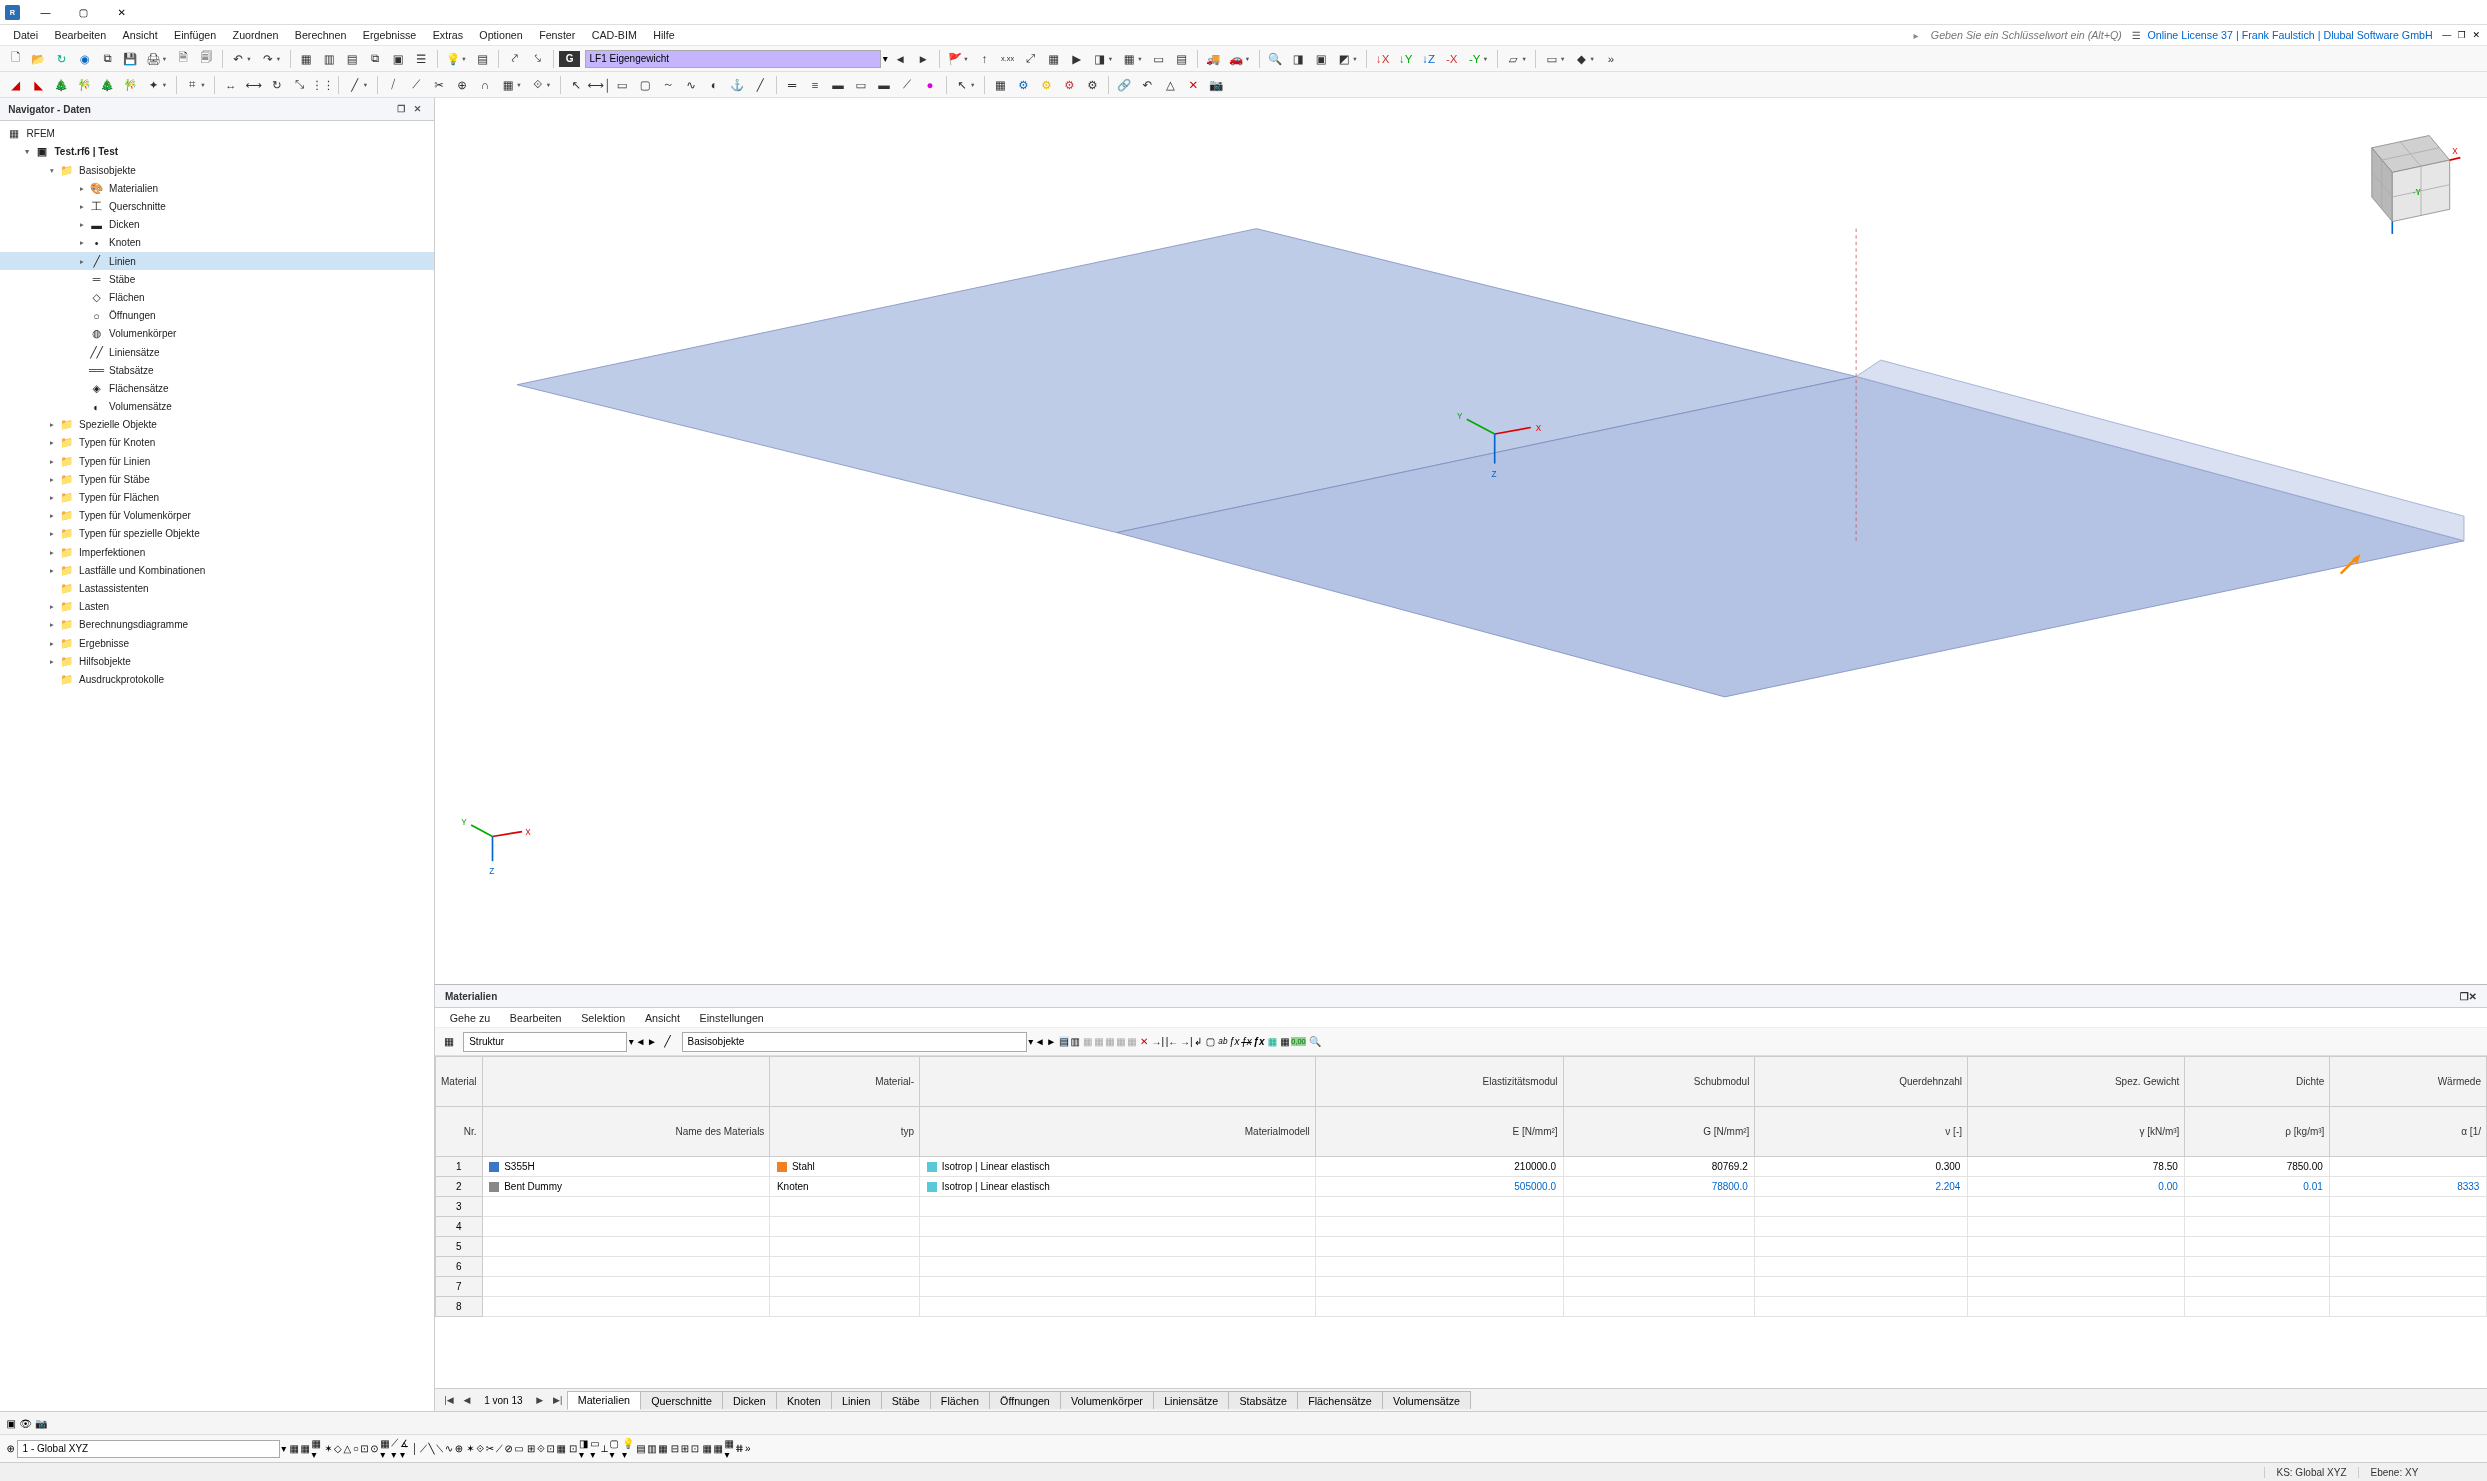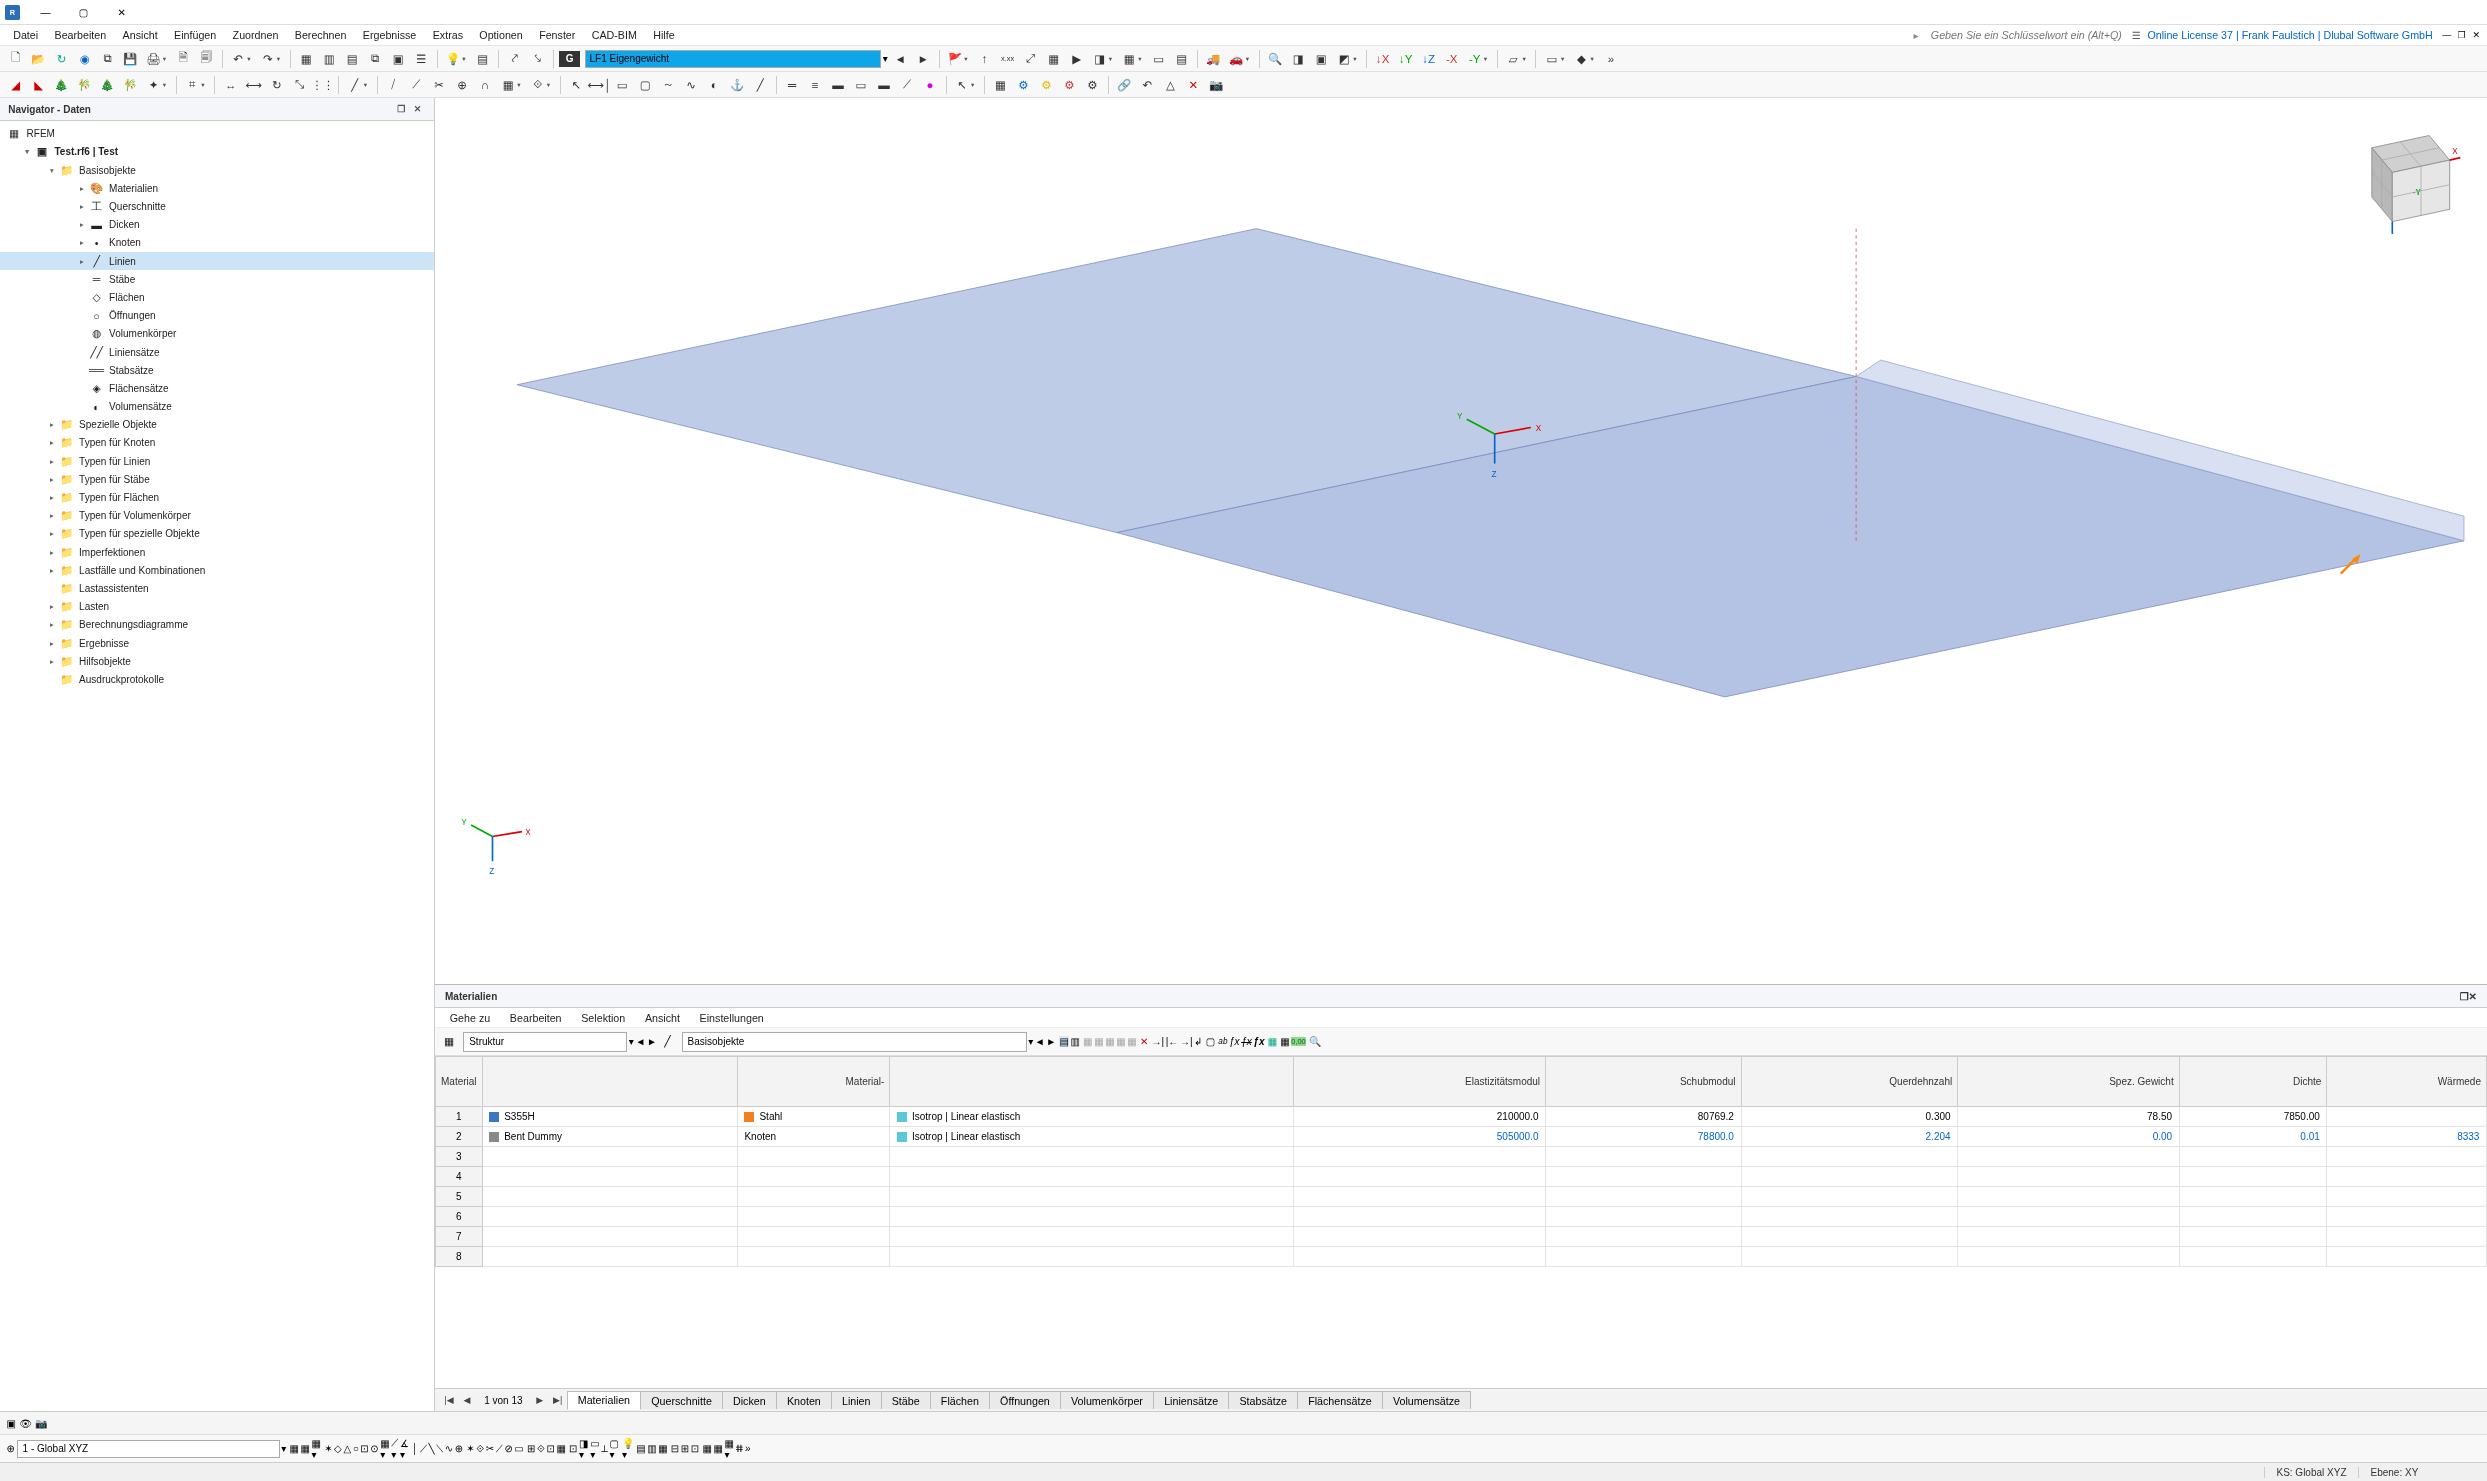--- a/index.html
+++ b/index.html
@@ -22,21 +22,21 @@
 .menubar .status-right { color: #0066cc; font-size: 10.7px; cursor: pointer; }
 .menubar .mini-win { display: flex; margin-left: 8.2px; gap: 3.3px; }
 .menubar .mini-win span { width: 11.5px; height: 11.5px; cursor: pointer; display: flex; align-items: center; justify-content: center; font-size: 9px; }
 
 
 .toolbar { height: 26px; background: #f8f8f8; border-bottom: 0.8px solid #e0e0e0; display: flex; align-items: center; padding: 0 5px; gap: 1.6px; }
 .toolbar .tb-btn { width: 21.4px; height: 21.4px; display: flex; align-items: center; justify-content: center; cursor: pointer; border-radius: 1.6px; font-size: 11.5px; color: #333; }
 .toolbar .tb-sep { width: 0.8px; height: 18px; background: #ccc; margin: 0 3.3px; }
 .toolbar .tb-dd { display: flex; align-items: center; }
 .toolbar .tb-dd .drop { font-size: 6.6px; color: #555; margin-left: -1.6px; width: 8.2px; cursor: pointer; }
-.toolbar .tb-wide { min-width: 164px; height: 18px; background: #0ea5e9; border: 0.8px solid #aaa; padding: 0 3.3px; display: flex; align-items: center; font-size: 10px; }
+.toolbar .tb-wide { min-width: 164px; height: 18px; background: #c4b5fd; border: 0.8px solid #aaa; padding: 0 3.3px; display: flex; align-items: center; font-size: 10px; }
 .toolbar .tb-g { background: #333; color: #fff; width: 21.4px; height: 16.4px; display: flex; align-items: center; justify-content: center; font-weight: bold; margin-right: 3.3px; }
 
 
 .main { flex: 1; display: flex; overflow: hidden; }
 
 
 .navigator { width: 435px; background: #fff; border-right: 0.8px solid #ccc; display: flex; flex-direction: column; }
 .nav-head { height: 23px; background: #f4f6f9; border-bottom: 0.8px solid #ccc; display: flex; align-items: center; padding: 0 8.2px; font-size: 10.7px; font-weight: 600; color: #333; }
 .nav-head .spacer { flex: 1; }
 .nav-head .nh-btn { width: 16.4px; height: 16.4px; cursor: pointer; display: flex; align-items: center; justify-content: center; font-size: 9px; color: #555; }
@@ -606,20 +606,32 @@
                 <th rowspan="1">Material</th>
                 <th rowspan="1"></th>
                 <th rowspan="1">Material-</th>
                 <th rowspan="1"></th>
                 <th rowspan="1">Elastizitätsmodul</th>
                 <th rowspan="1">Schubmodul</th>
                 <th rowspan="1">Querdehnzahl</th>
                 <th rowspan="1">Spez. Gewicht</th>
                 <th rowspan="1">Dichte</th>
                 <th rowspan="1">Wärmede</th>
+              </tr>
+              <tr>
+                <th class="sub">Nr.</th>
+                <th class="sub">Name des Materials</th>
+                <th class="sub">typ</th>
+                <th class="sub">Materialmodell</th>
+                <th class="sub">E [N/mm²]</th>
+                <th class="sub">G [N/mm²]</th>
+                <th class="sub">ν [-]</th>
+                <th class="sub">γ [kN/m³]</th>
+                <th class="sub">ρ [kg/m³]</th>
+                <th class="sub">α [1/</th>
               </tr>
             </thead>
             <tbody id="materials-tbody">
                 <tr>
                   <td class="rownum">1</td>
                   <td><span class="swatch sw-blue"></span><span class="">S355H</span></td>
                   <td><span class="swatch sw-orange"></span><span class="">Stahl</span></td>
                   <td><span class="swatch sw-cyan"></span><span class="">Isotrop | Linear elastisch</span></td>
                   <td class="num">210000.0</td>
                   <td class="num">80769.2</td>

